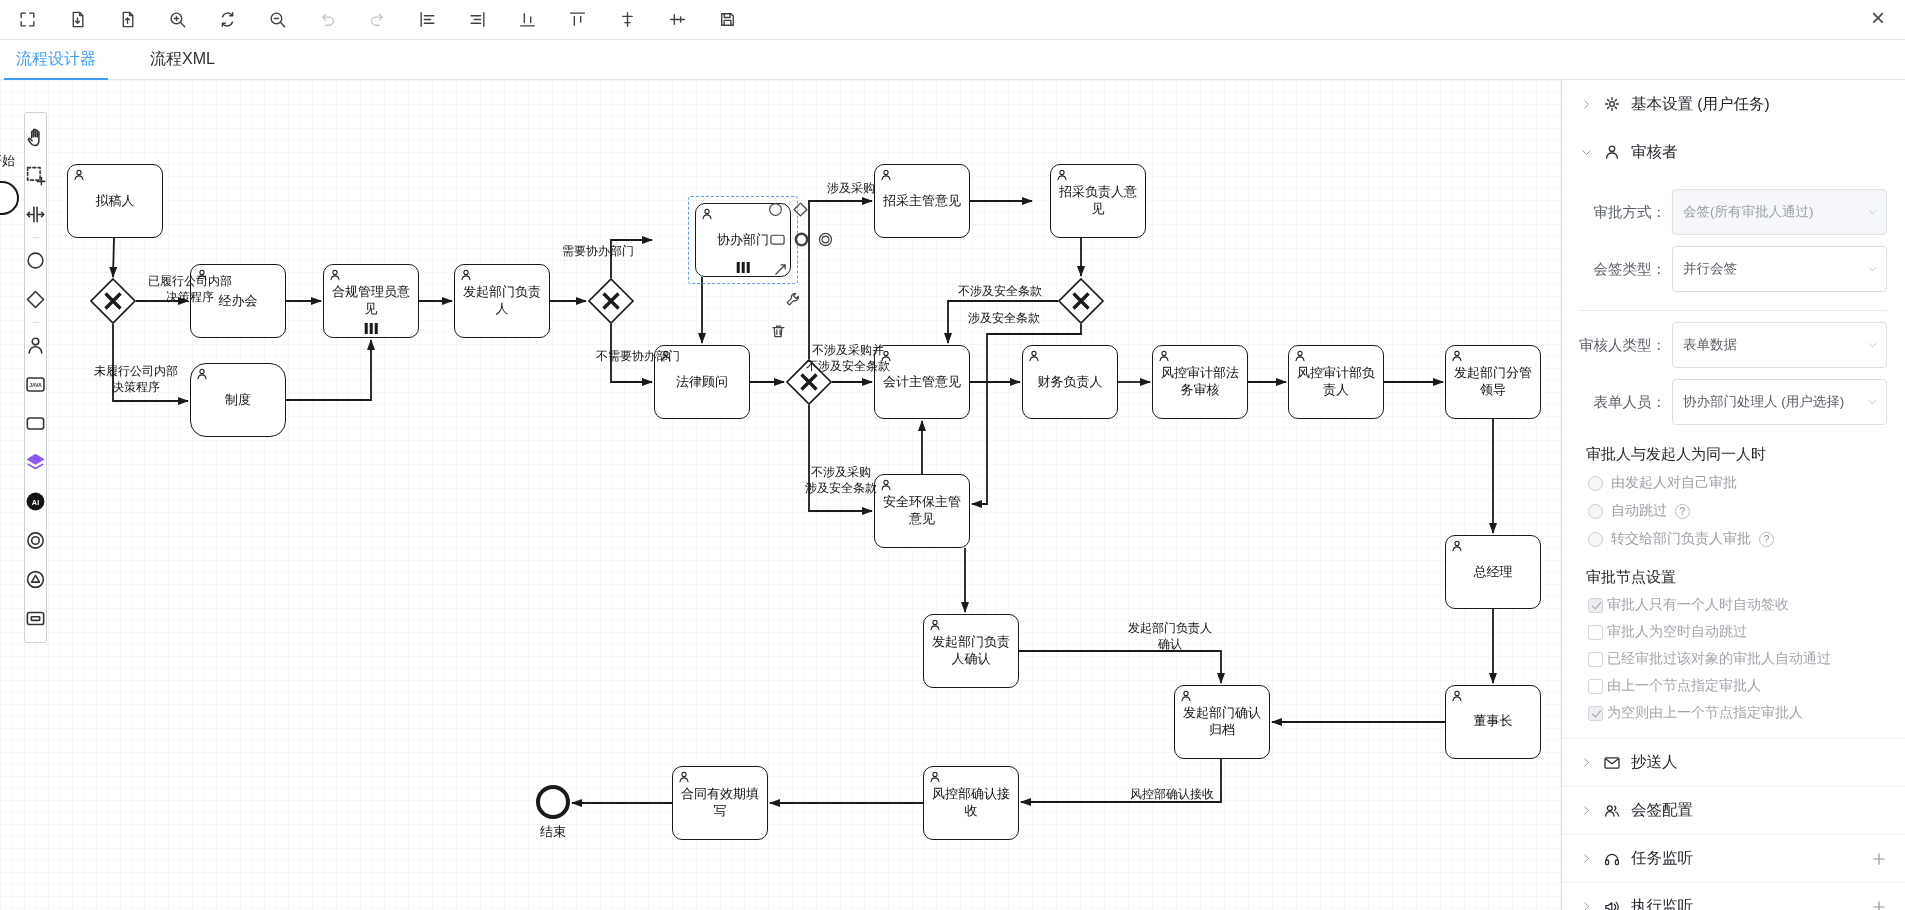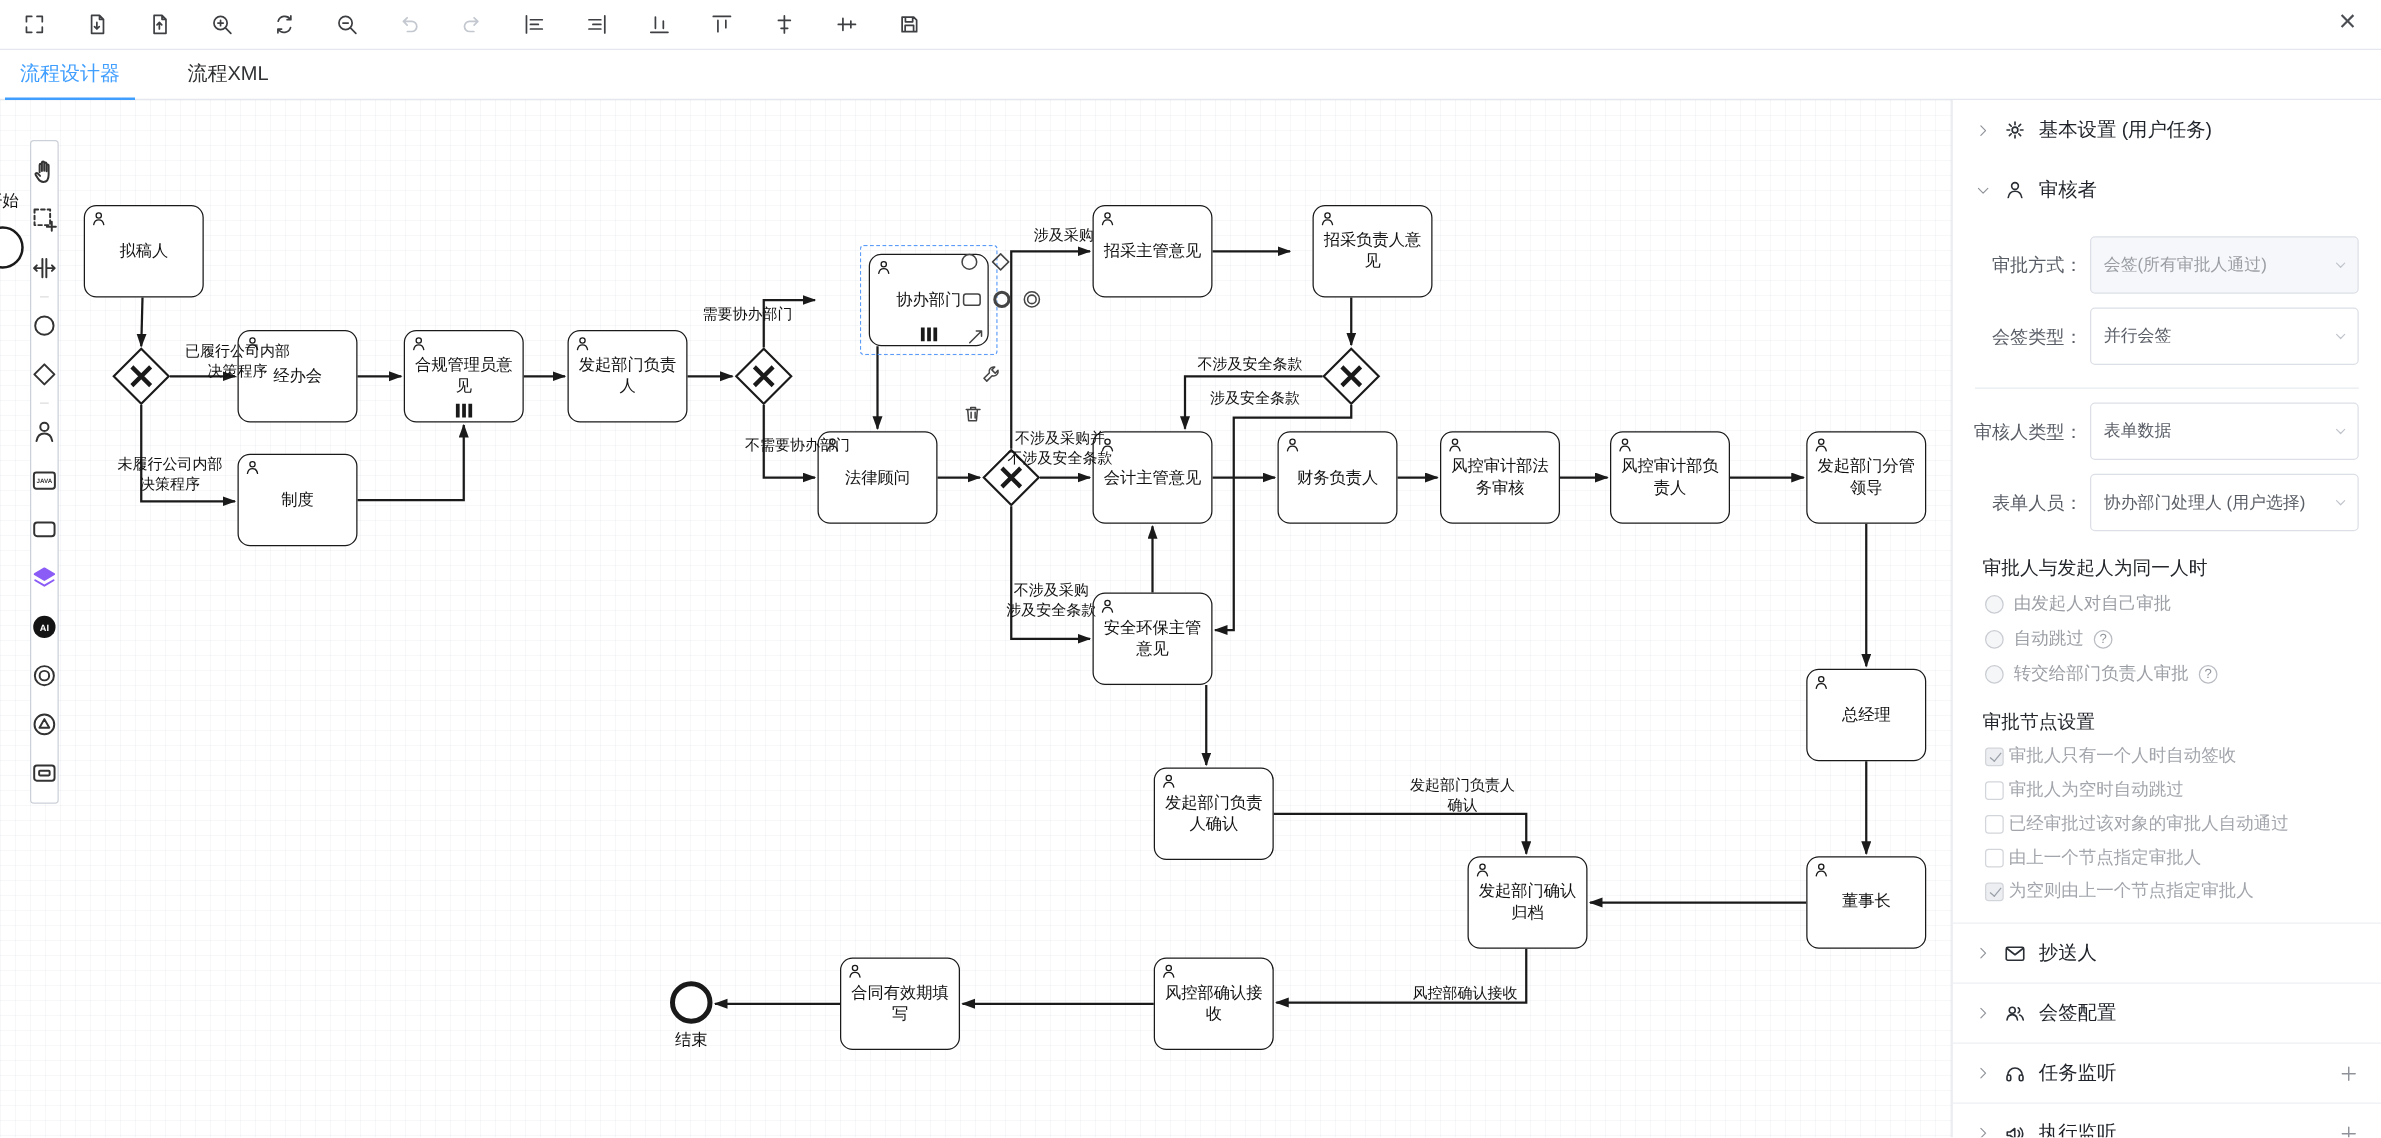--- a/index.html
+++ b/index.html
@@ -313,21 +313,21 @@
             </svg></span>
           <span class="task-label">拟稿人</span>
         </div>
         <div class="task" style="left: 190px; top: 184px;">
           <span class="person-icon"><svg viewBox="0 0 16 16" fill="none" stroke="currentColor" stroke-width="1.2" stroke-linecap="round" stroke-linejoin="round">
               <circle cx="8" cy="5" r="2.4"></circle>
               <path d="M3.4 13.4c.5-2.9 2.2-4.4 4.6-4.4s4.1 1.5 4.6 4.4"></path>
             </svg></span>
           <span class="task-label">经办会</span>
         </div>
-        <div class="task" style="left: 190px; top: 283px;">
+        <div class="task" style="left: 190px; top: 283px; border-radius: 16px;">
           <span class="person-icon"><svg viewBox="0 0 16 16" fill="none" stroke="currentColor" stroke-width="1.2" stroke-linecap="round" stroke-linejoin="round">
               <circle cx="8" cy="5" r="2.4"></circle>
               <path d="M3.4 13.4c.5-2.9 2.2-4.4 4.6-4.4s4.1 1.5 4.6 4.4"></path>
             </svg></span>
           <span class="task-label">制度</span>
         </div>
         <div class="task multi" style="left: 323px; top: 184px;">
           <span class="person-icon"><svg viewBox="0 0 16 16" fill="none" stroke="currentColor" stroke-width="1.2" stroke-linecap="round" stroke-linejoin="round">
               <circle cx="8" cy="5" r="2.4"></circle>
               <path d="M3.4 13.4c.5-2.9 2.2-4.4 4.6-4.4s4.1 1.5 4.6 4.4"></path>

